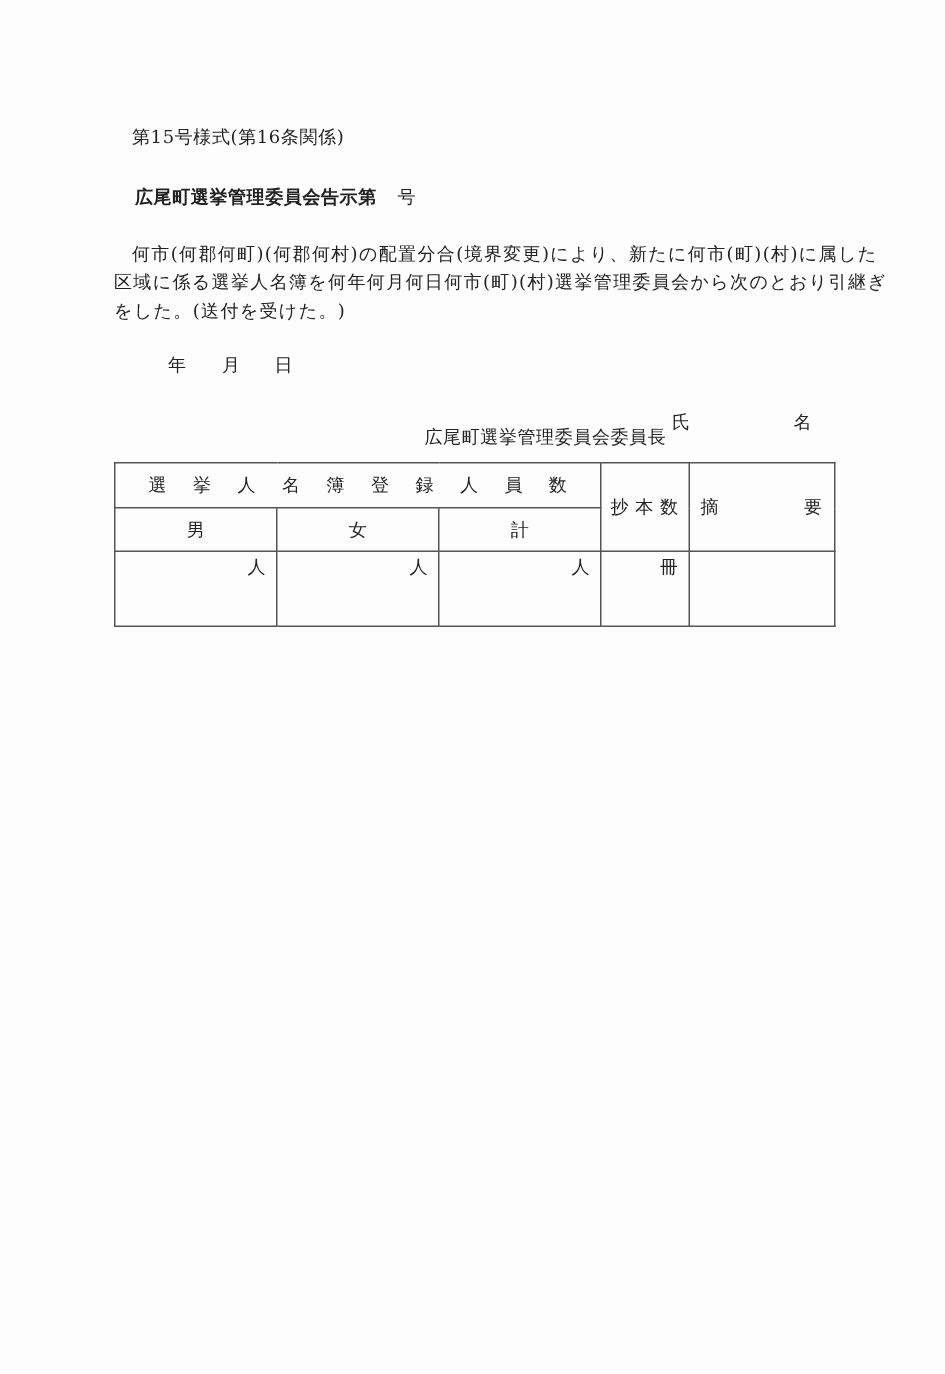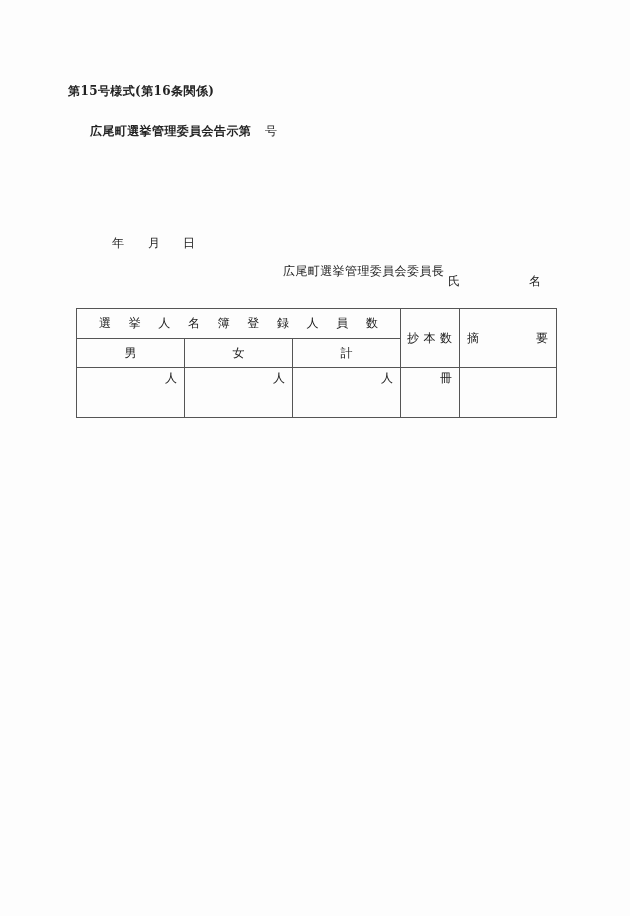--- a/index.html
+++ b/index.html
@@ -22,40 +22,40 @@
     width: 630px; height: 916px;
     background: #fdfdfd;
   }
   .line {
     position: absolute;
     white-space: nowrap;
     font-size: 12px;
     line-height: 14px;
     letter-spacing: 0.4px;
   }
-  #form-label { left: 68px; top: 84px; font-weight: bold; }
+  #form-label { left: 88px; top: 84px; }
   #notice-number-label { left: 90px; top: 124px; font-weight: bold; }
   #notice-number-suffix { left: 265px; top: 124px; }
   .body-para {
     position: absolute;
     left: 76px;
     top: 160px;
     width: 480px;
     font-size: 12px;
     line-height: 19px;
     letter-spacing: 0.9px;
   }
   .body-para .p-line { display: block; white-space: nowrap; }
   .body-para .p-line.first { text-indent: 12px; }
 
   #date-year { left: 112px; top: 236px; }
   #date-month { left: 148px; top: 236px; }
   #date-day { left: 183px; top: 236px; }
 
-  #signer-title { left: 283px; top: 264px; }
+  #signer-title { left: 283px; top: 284px; }
   #signer-shi { left: 448px; top: 274px; }
   #signer-mei { left: 529px; top: 274px; }
 
   .form-table {
     position: absolute;
     left: 76px;
     top: 308px;
     border-collapse: collapse;
     table-layout: fixed;
     font-size: 12px;
@@ -102,20 +102,25 @@
 </head>
 <body>
 
 <div class="page">
 
   <div class="line" id="form-label">第15号様式(第16条関係)</div>
 
   <div class="line" id="notice-number-label">広尾町選挙管理委員会告示第</div>
   <div class="line" id="notice-number-suffix">号</div>
 
+  <div class="body-para">
+    <span class="p-line first">何市(何郡何町)(何郡何村)の配置分合(境界変更)により、新たに何市(町)(村)に属した</span>
+    <span class="p-line">区域に係る選挙人名簿を何年何月何日何市(町)(村)選挙管理委員会から次のとおり引継ぎ</span>
+    <span class="p-line">をした。(送付を受けた。)</span>
+  </div>
 
   <div class="line" id="date-year">年</div>
   <div class="line" id="date-month">月</div>
   <div class="line" id="date-day">日</div>
 
   <div class="line" id="signer-title">広尾町選挙管理委員会委員長</div>
   <div class="line" id="signer-shi">氏</div>
   <div class="line" id="signer-mei">名</div>
 
   <table class="form-table">

